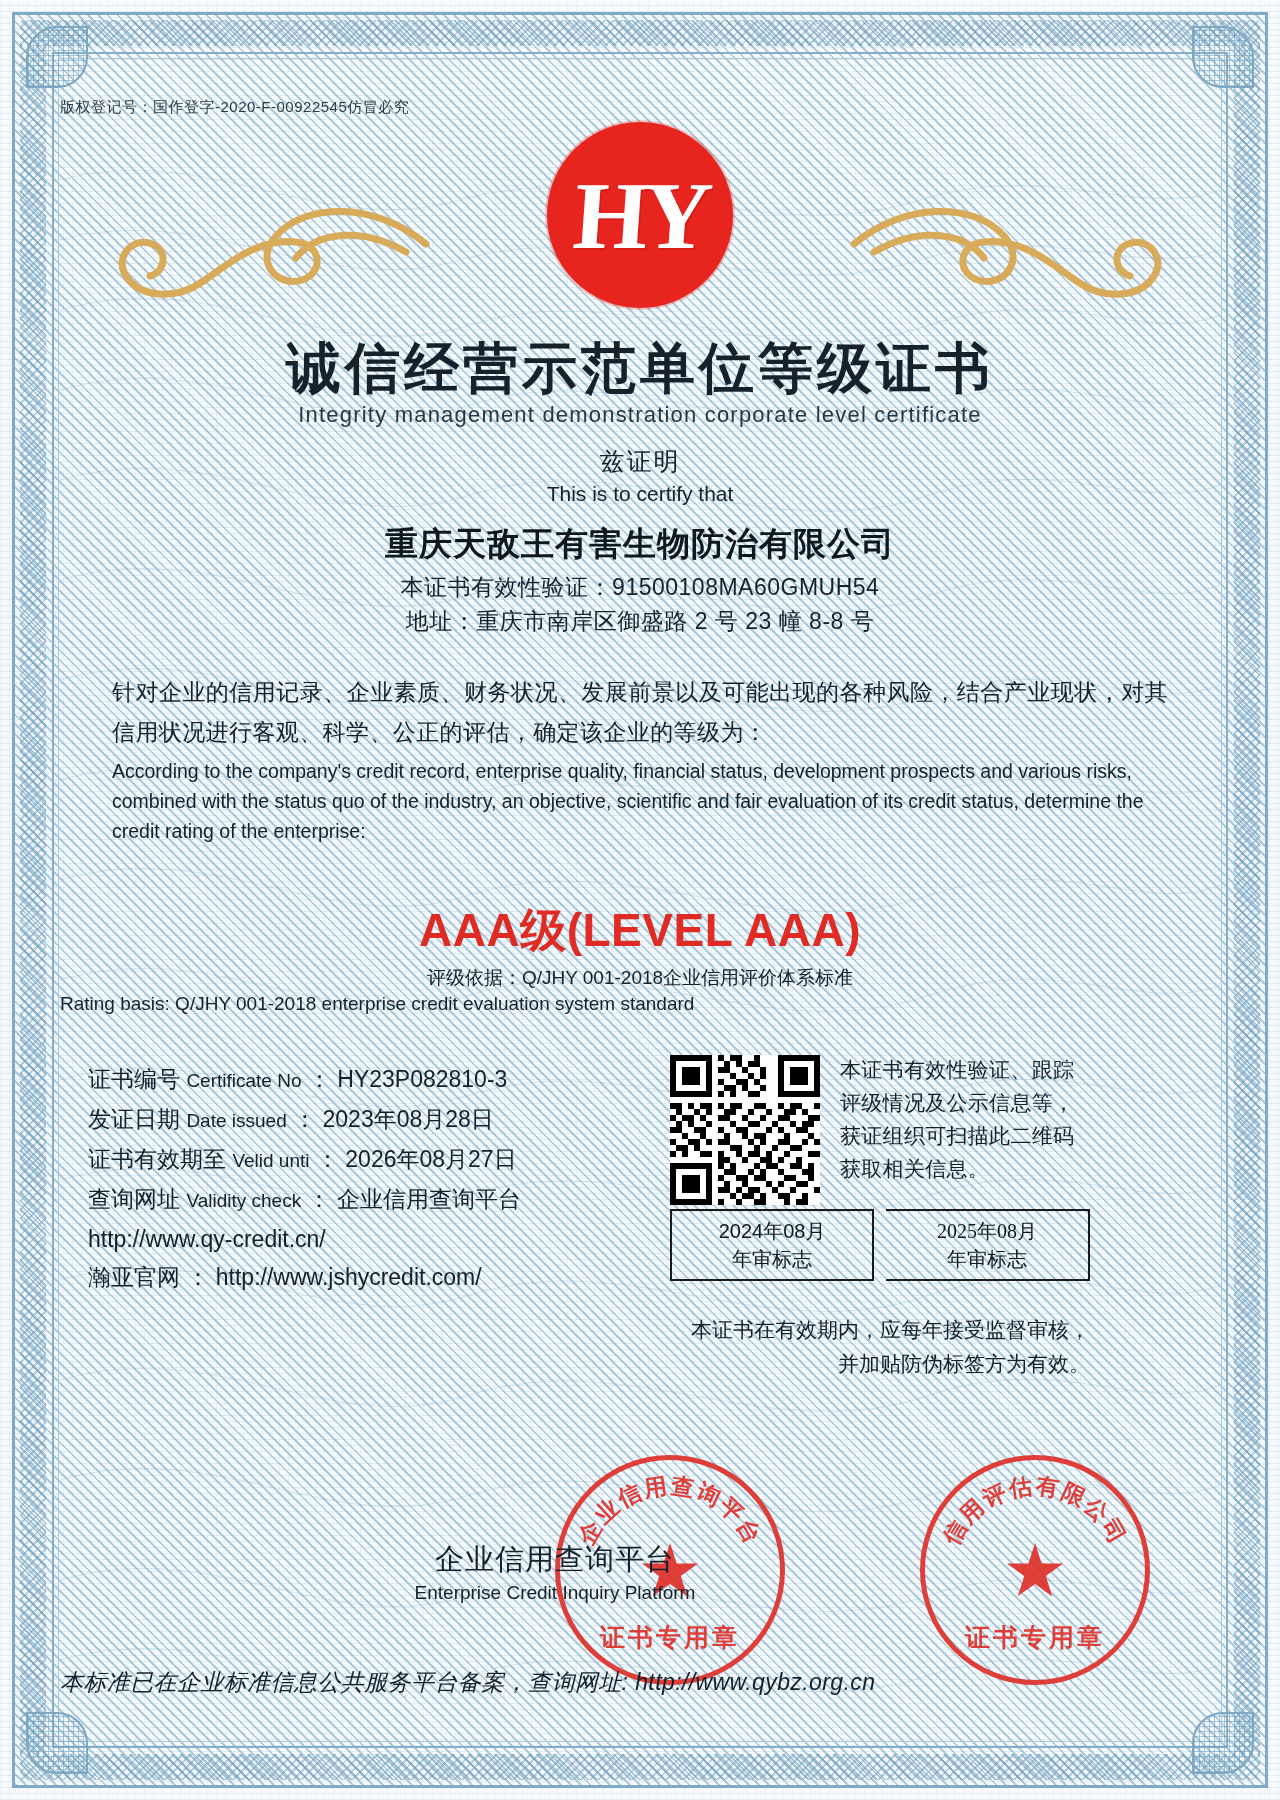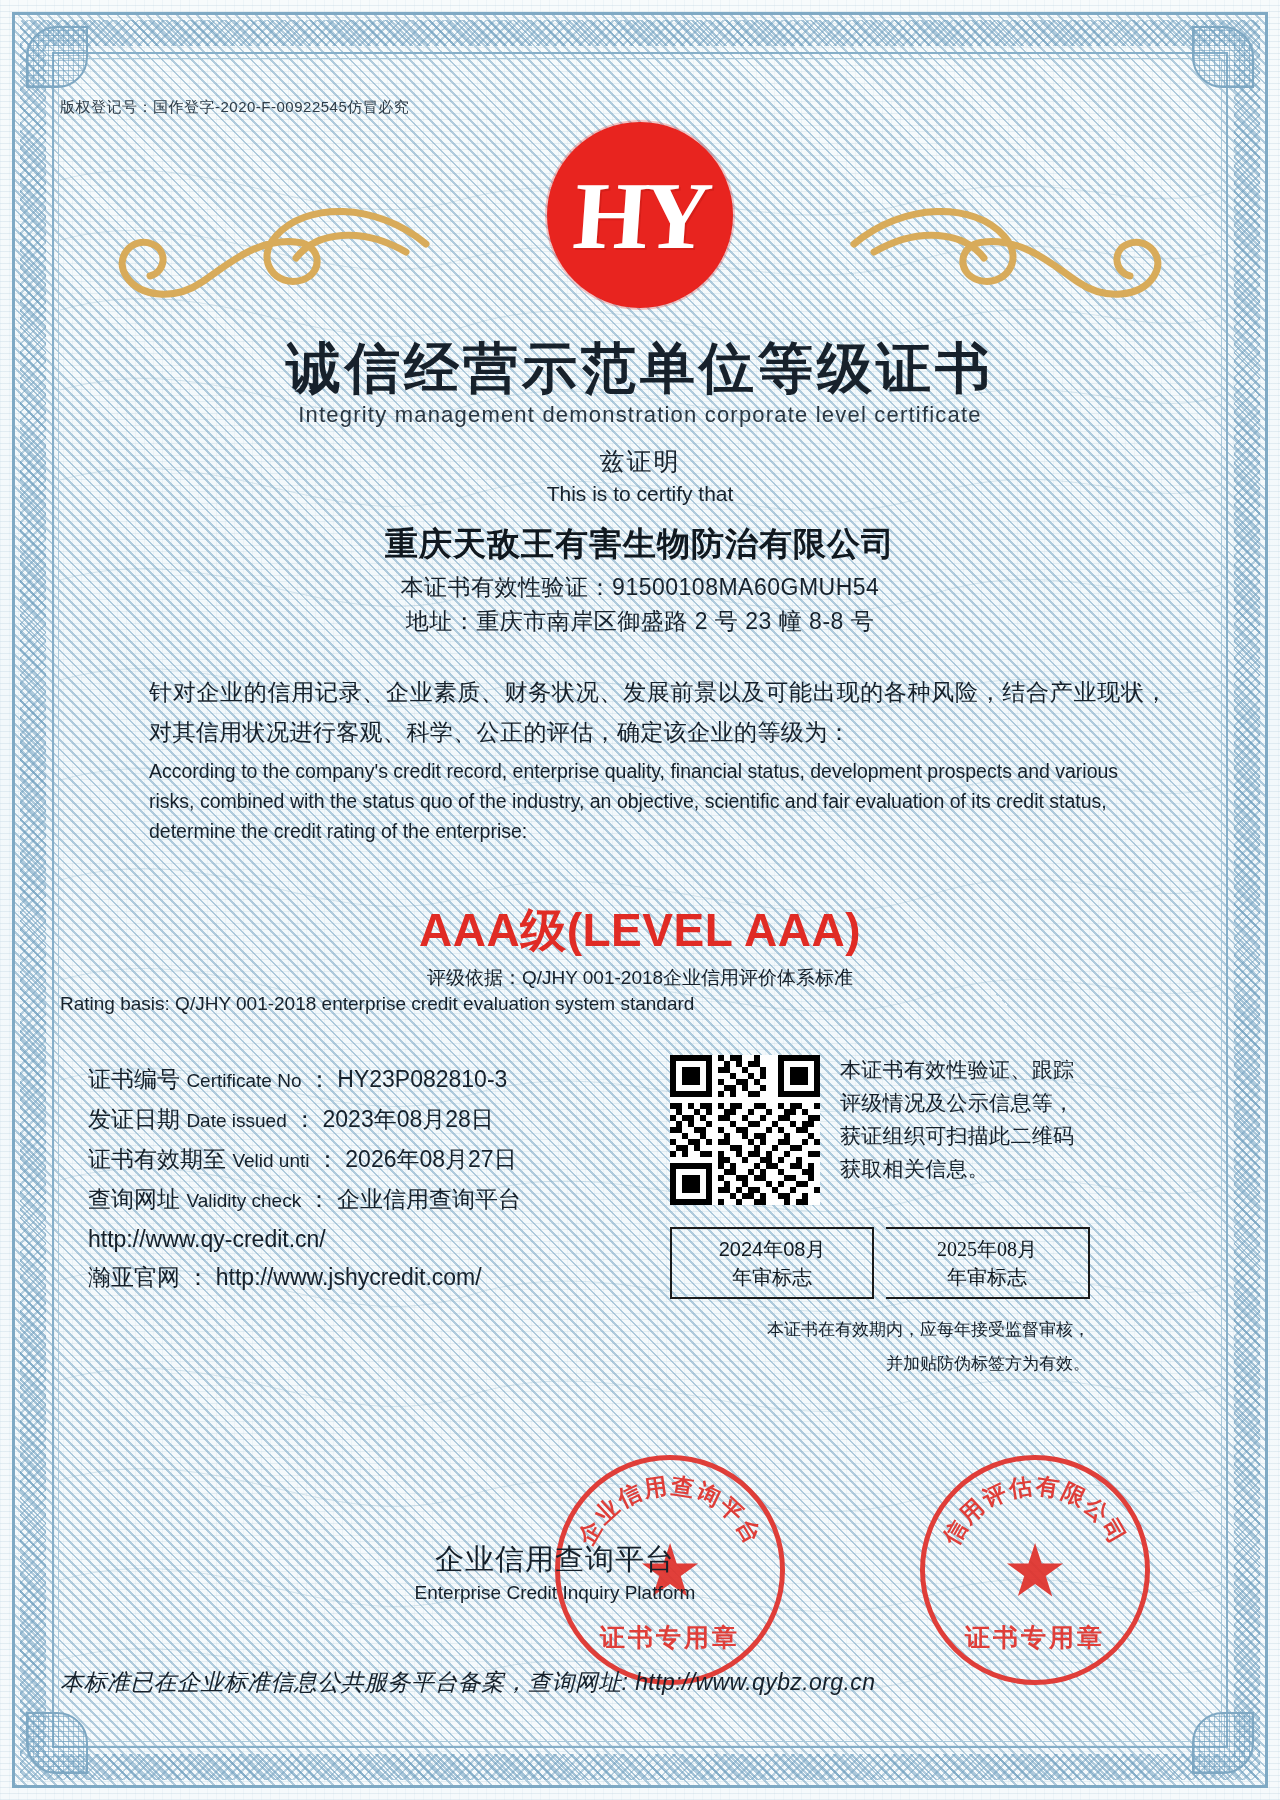--- a/index.html
+++ b/index.html
@@ -118,21 +118,21 @@
   }
   .credit-code{
     position:absolute;top:512px;left:0;right:0;text-align:center;
     font-size:23px;color:#17212b;letter-spacing:.5px;
   }
   .address{
     position:absolute;top:546px;left:0;right:0;text-align:center;
     font-size:23px;color:#17212b;letter-spacing:.5px;
   }
   .para{
-    position:absolute;top:612px;left:52px;right:52px;margin-left:37px;
+    position:absolute;top:612px;left:52px;right:52px;
   }
   .para .cn{
     font-size:23px;line-height:40px;color:#16202a;text-align:justify;letter-spacing:.4px;
   }
   .para .en{
     margin-top:4px;font-size:19.5px;line-height:30px;color:#16202a;text-align:left;
   }
   .level{
     position:absolute;top:840px;left:0;right:0;text-align:center;
     font-size:46px;font-weight:bold;color:#e02b24;letter-spacing:.5px;
@@ -158,31 +158,31 @@
 
   .qr-area{position:absolute;top:995px;left:610px;width:420px;}
   .qr{
     position:absolute;left:0;top:0;width:150px;height:150px;background:#fff;
   }
   .qr-note{
     position:absolute;left:170px;top:-2px;width:248px;
     font-size:21px;line-height:33px;color:#16202a;letter-spacing:.3px;
   }
   .stamp-boxes{
-    position:absolute;left:0;top:172px;width:420px;display:flex;gap:12px;
+    position:absolute;left:0;top:154px;width:420px;display:flex;gap:12px;
   }
   .stamp-box{
     width:50%;height:72px;border:2px solid #1a1a1a;box-sizing:border-box;
     display:flex;flex-direction:column;align-items:center;justify-content:center;
     font-size:20px;line-height:28px;color:#10181f;
   }
   .stamp-box + .stamp-box{border-left:none;font-family:Liberation Serif, serif;}
   .qr-foot{
     position:absolute;left:0;top:258px;width:420px;text-align:right;
-    font-size:17px;line-height:34px;color:#16202a;
+    font-size:21px;line-height:34px;color:#16202a;
   }
 
   
   .seal{
     position:absolute;width:220px;height:220px;border-radius:50%;
     border:5px solid #e0302a;opacity:.92;
   }
   .seal .star{
     position:absolute;left:50%;top:50%;transform:translate(-50%,-50%);
     color:#e0302a;font-size:64px;line-height:1;

